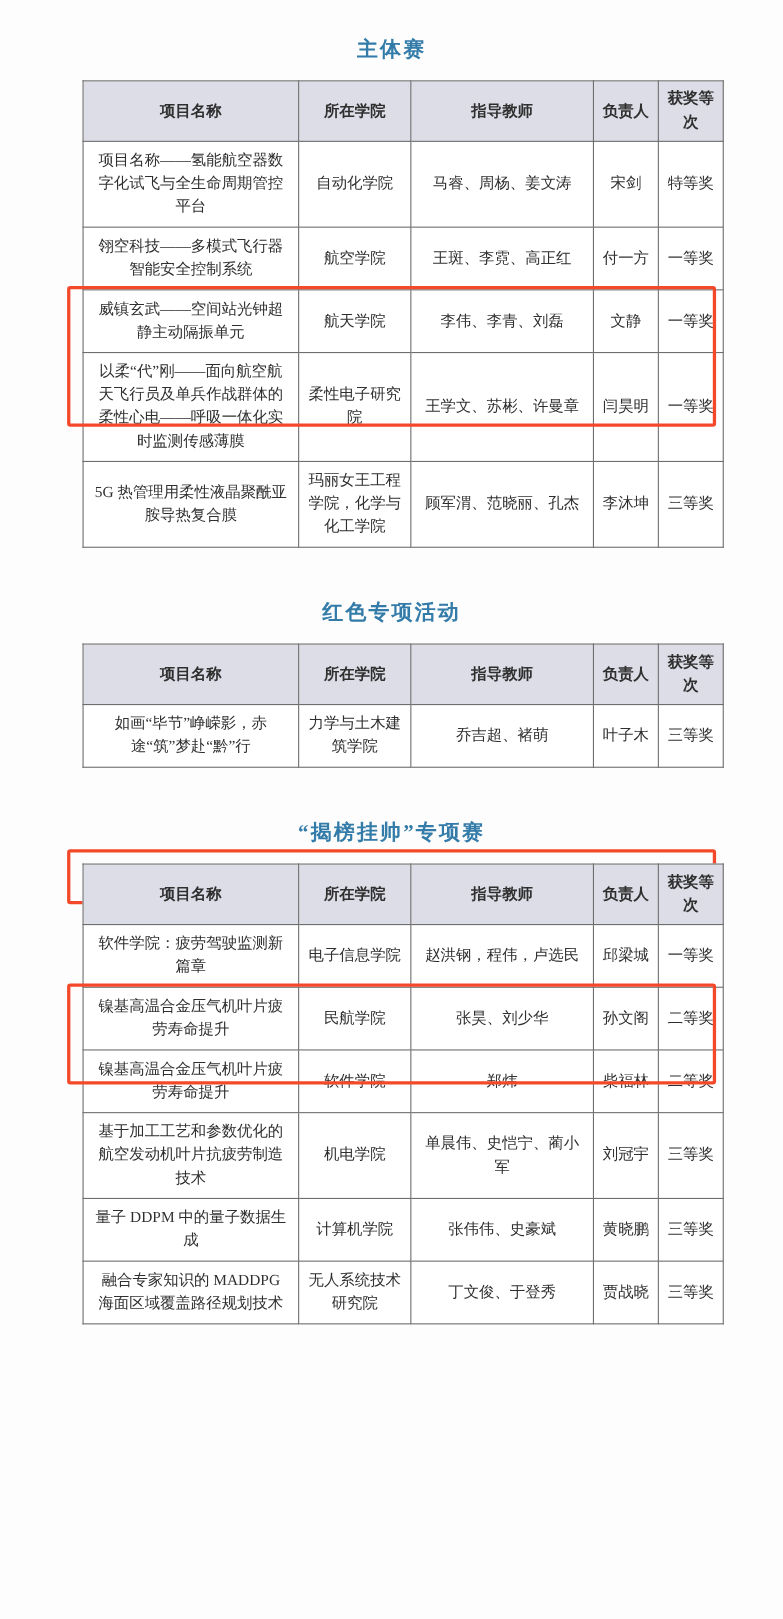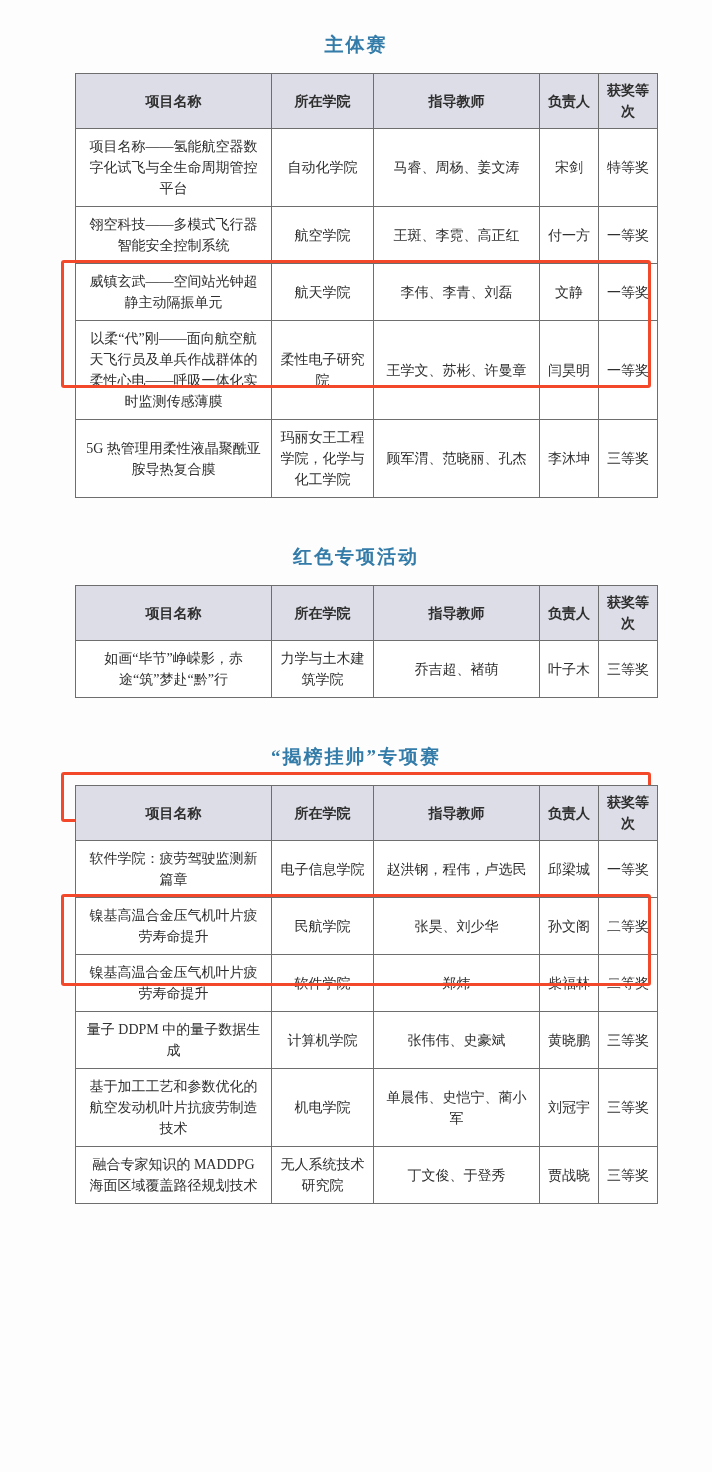--- a/index.html
+++ b/index.html
@@ -192,31 +192,31 @@
             <td>二等奖</td>
           </tr>
           <tr>
             <td>镍基高温合金压气机叶片疲劳寿命提升</td>
             <td>软件学院</td>
             <td>郑炜</td>
             <td>柴福林</td>
             <td>二等奖</td>
           </tr>
           <tr>
+            <td>基于加工工艺和参数优化的航空发动机叶片抗疲劳制造技术</td>
+            <td>机电学院</td>
+            <td>单晨伟、史恺宁、蔺小军</td>
+            <td>刘冠宇</td>
+            <td>三等奖</td>
+          </tr>
+          <tr>
             <td>量子 DDPM 中的量子数据生成</td>
             <td>计算机学院</td>
             <td>张伟伟、史豪斌</td>
             <td>黄晓鹏</td>
-            <td>三等奖</td>
-          </tr>
-          <tr>
-            <td>基于加工工艺和参数优化的航空发动机叶片抗疲劳制造技术</td>
-            <td>机电学院</td>
-            <td>单晨伟、史恺宁、蔺小军</td>
-            <td>刘冠宇</td>
             <td>三等奖</td>
           </tr>
           <tr>
             <td>融合专家知识的 MADDPG 海面区域覆盖路径规划技术</td>
             <td>无人系统技术研究院</td>
             <td>丁文俊、于登秀</td>
             <td>贾战晓</td>
             <td>三等奖</td>
           </tr>
         </tbody>

